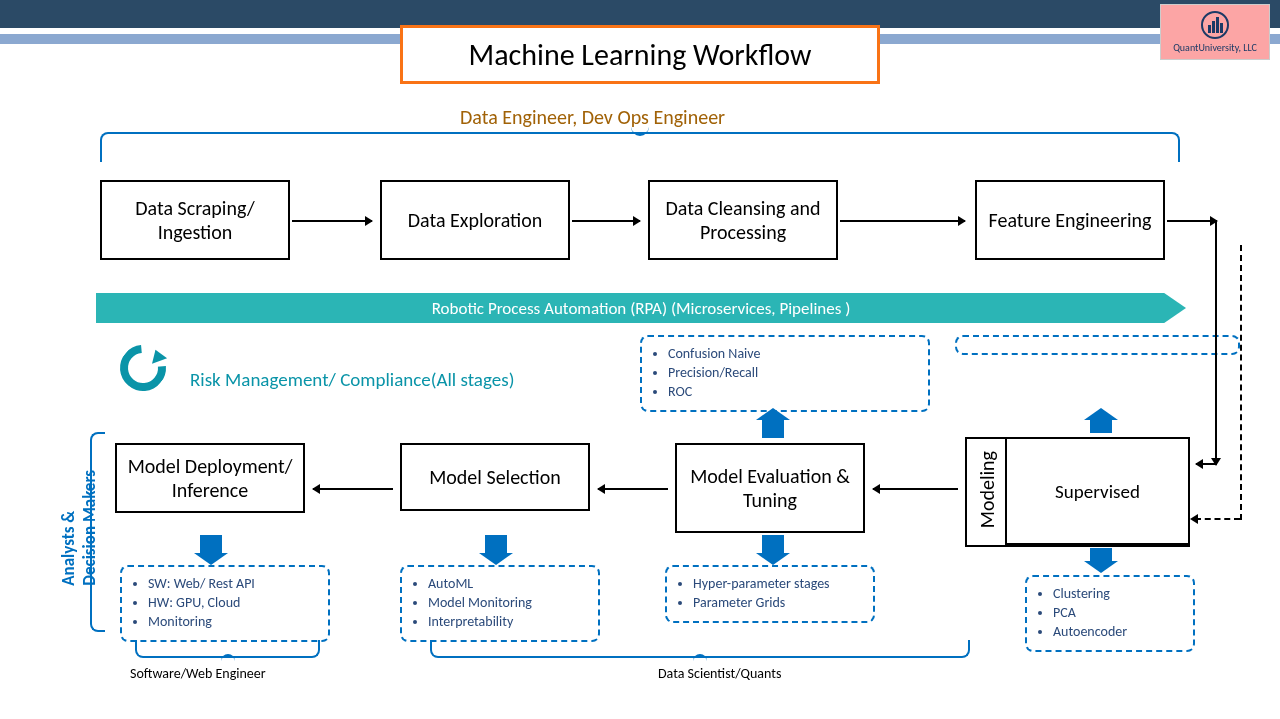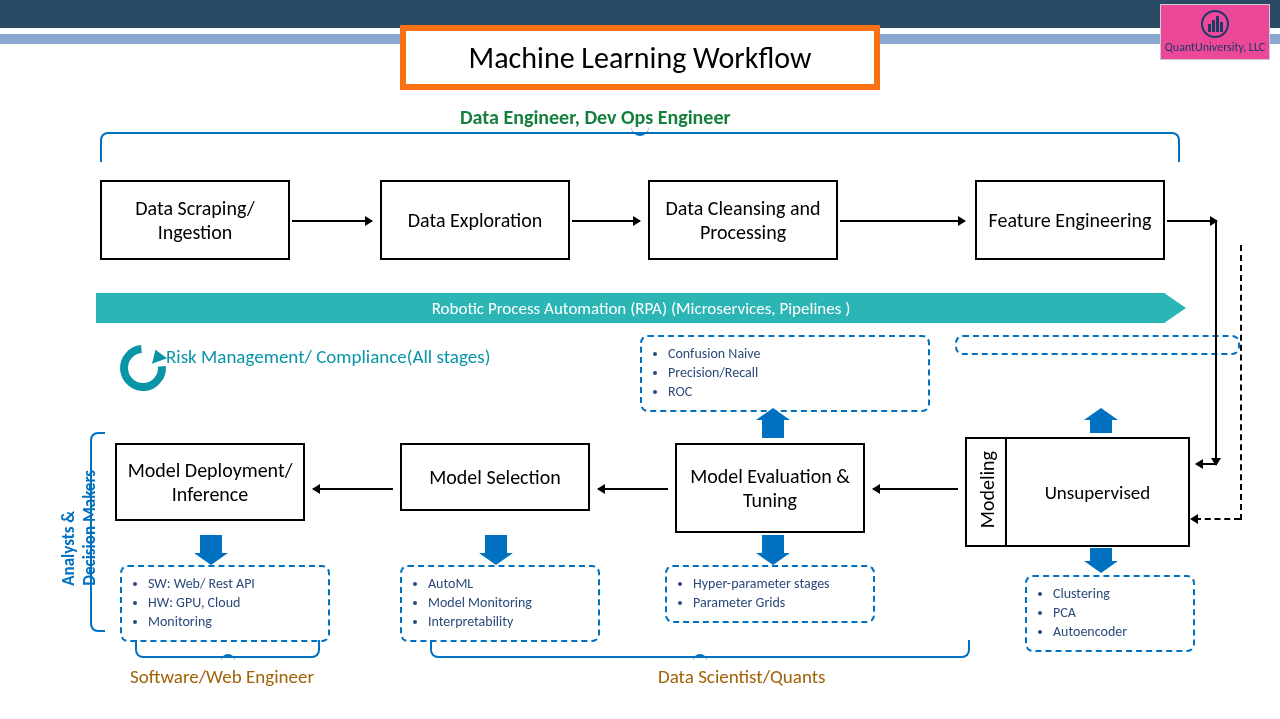--- a/index.html
+++ b/index.html
@@ -1,51 +1,51 @@
 <!DOCTYPE html>
 <html><head>
 <meta charset="utf-8">
 <style>
 * { box-sizing: border-box; margin: 0; padding: 0; }
 body { font-family: Calibri, Arial, sans-serif; background: #fff; width: 1280px; height: 719px; position: relative; overflow: hidden; }
 .header-bars { position: absolute; top: 0; left: 0; right: 0; }
 .bar-dark { background: #2b4a66; height: 28px; }
 .bar-light { background: #8ba8d0; height: 10px; margin-top: 6px; }
-.logo-box { position: absolute; top: 4px; right: 10px; width: 110px; height: 56px; background: #ec4899; border: 1px solid #ccc; display: flex; flex-direction: column; align-items: center; justify-content: center; font-size: 12px; color: #1b3a66; }
+.logo-box { position: absolute; top: 4px; right: 10px; width: 110px; height: 56px; background: #fca5a5; border: 1px solid #ccc; display: flex; flex-direction: column; align-items: center; justify-content: center; font-size: 10px; color: #1b3a66; }
 .logo-circle { width: 28px; height: 28px; border-radius: 50%; border: 2px solid #1b3a66; display: flex; align-items: center; justify-content: center; margin-bottom: 2px; }
 .logo-bars { display: flex; gap: 1px; align-items: flex-end; }
 .logo-bars span { width: 3px; background: #1b3a66; }
-.title-box { position: absolute; top: 25px; left: 400px; width: 480px; background: #fff; border: 6px solid #f97316; padding: 8px 16px; font-size: 30px; font-weight: 500; text-align: center; z-index: 5; }
-.role-top { position: absolute; top: 105px; left: 460px; font-size: 20px; font-weight: bold; color: #15803d; }
+.title-box { position: absolute; top: 25px; left: 400px; width: 480px; background: #fff; border: 3px solid #f97316; padding: 8px 16px; font-size: 30px; font-weight: 500; text-align: center; z-index: 5; }
+.role-top { position: absolute; top: 105px; left: 460px; font-size: 20px; font-weight: normal; color: #a16207; }
 .bracket-top { position: absolute; top: 132px; left: 100px; width: 1080px; height: 30px; border-top: 2px solid #0070c0; border-left: 2px solid #0070c0; border-right: 2px solid #0070c0; border-radius: 8px 8px 0 0; }
 .bracket-top::before { content: ''; position: absolute; top: -10px; left: 50%; width: 18px; height: 10px; border-bottom: 2px solid #0070c0; border-radius: 0 0 10px 10px; transform: translateX(-50%); }
 .stage-box { position: absolute; border: 2px solid #000; background: #fff; display: flex; align-items: center; justify-content: center; text-align: center; font-size: 20px; font-weight: 500; }
 .dashed-box { position: absolute; border: 2px dashed #0070c0; border-radius: 8px; background: #fff; padding: 8px 12px; font-size: 14px; color: #2b4a7a; }
 .dashed-box ul { list-style: disc; margin-left: 14px; }
 .dashed-box li { margin-bottom: 2px; }
 .two-col { display: flex; gap: 18px; }
 .two-col ul { flex: 1; }
 .arrow-h { position: absolute; height: 2px; background: #000; }
 .arrow-h::after { content: ''; position: absolute; right: -1px; top: -4px; border-left: 8px solid #000; border-top: 5px solid transparent; border-bottom: 5px solid transparent; }
 .arrow-h.left::after { right: auto; left: -1px; border-left: none; border-right: 8px solid #000; }
 .arrow-v-dashed { position: absolute; width: 0; border-left: 2px dashed #000; }
 .arrow-v-line { position: absolute; width: 2px; background: #000; }
 .arrow-v-line::after { content: ''; position: absolute; left: -4px; bottom: -1px; border-top: 8px solid #000; border-left: 5px solid transparent; border-right: 5px solid transparent; }
 .rpa-banner { position: absolute; top: 293px; left: 96px; width: 1090px; height: 30px; background: #2bb5b5; color: #fff; display: flex; align-items: center; justify-content: center; font-size: 17px; clip-path: polygon(0% 0%, 98% 0%, 100% 50%, 98% 100%, 0% 100%); }
-.risk-cycle { position: absolute; top: 345px; left: 120px; display: flex; align-items: flex-start; gap: 0; }
+.risk-cycle { position: absolute; top: 345px; left: 120px; display: flex; align-items: flex-end; gap: 24px; }
 .cycle-icon { width: 46px; height: 46px; border: 8px solid #0a94a8; border-top-color: transparent; border-radius: 50%; transform: rotate(40deg); position: relative; }
 .cycle-icon::after { content: ''; position: absolute; top: -10px; left: 10px; border-bottom: 12px solid #0a94a8; border-left: 8px solid transparent; border-right: 8px solid transparent; transform: rotate(-60deg); }
 .risk-text { font-size: 19px; color: #0a94a8; }
 .blue-arrow { position: absolute; width: 22px; background: #0070c0; }
 .blue-arrow.down::after { content: ''; position: absolute; bottom: -10px; left: -6px; border-top: 12px solid #0070c0; border-left: 17px solid transparent; border-right: 17px solid transparent; }
 .blue-arrow.up::before { content: ''; position: absolute; top: -10px; left: -6px; border-bottom: 12px solid #0070c0; border-left: 17px solid transparent; border-right: 17px solid transparent; }
 .modeling-label { position: absolute; writing-mode: vertical-rl; transform: rotate(180deg); font-size: 20px; font-weight: 500; }
 .side-label { position: absolute; left: 58px; top: 470px; writing-mode: vertical-rl; transform: rotate(180deg); font-size: 17px; color: #0070c0; font-weight: bold; }
 .bracket-left { position: absolute; top: 432px; left: 90px; width: 15px; height: 200px; border-left: 2px solid #0070c0; border-top: 2px solid #0070c0; border-bottom: 2px solid #0070c0; border-radius: 8px 0 0 8px; }
-.role-bottom { position: absolute; font-size: 19px; color: #a16207; }
+.role-bottom { position: absolute; font-size: 14px; color: #000000; }
 .bracket-bottom { position: absolute; height: 18px; border-bottom: 2px solid #0070c0; border-left: 2px solid #0070c0; border-right: 2px solid #0070c0; border-radius: 0 0 8px 8px; }
 .bracket-bottom::after { content: ''; position: absolute; bottom: -8px; left: 50%; width: 14px; height: 8px; border-top: 2px solid #0070c0; border-radius: 8px 8px 0 0; transform: translateX(-50%); }
 </style>
 </head>
 <body>
 
 <div class="header-bars">
   <div class="bar-dark"></div>
   <div class="bar-light"></div>
 </div>
@@ -87,30 +87,30 @@
   <ul>
     <li>Confusion Naive</li>
     <li>Precision/Recall</li>
     <li>ROC</li>
   </ul>
 </div>
 
 <div class="dashed-box two-col" style="top:335px;left:955px;width:285px">
 </div>
 
-<div class="stage-box" style="top:443px;left:115px;width:190px;height:78px">Model Deployment/ Inference</div>
+<div class="stage-box" style="top:443px;left:115px;width:190px;height:70px">Model Deployment/ Inference</div>
 <div class="stage-box" style="top:443px;left:400px;width:190px;height:68px">Model Selection</div>
 <div class="stage-box" style="top:443px;left:675px;width:190px;height:90px">Model Evaluation &amp; Tuning</div>
 
 <div style="position:absolute;top:437px;left:965px;width:225px;height:110px;border:2px solid #000;display:flex">
   <div style="width:40px;border-right:2px solid #000;position:relative">
     <div class="modeling-label" style="top:12px;left:8px">Modeling</div>
   </div>
   <div style="flex:1;display:flex;flex-direction:column">
-    <div style="flex:1;display:flex;align-items:center;justify-content:center;font-size:19px">Unsupervised</div>
+    <div style="flex:1;border-bottom:2px solid #000;display:flex;align-items:center;justify-content:center;font-size:19px">Supervised</div>
   </div>
 </div>
 
 <div class="arrow-h left" style="top:488px;left:313px;width:80px"></div>
 <div class="arrow-h left" style="top:488px;left:598px;width:70px"></div>
 <div class="arrow-h left" style="top:488px;left:873px;width:85px"></div>
 
 <div class="arrow-v-line" style="top:220px;left:1215px;height:245px"></div>
 <div class="arrow-h" style="top:220px;left:1167px;width:50px"></div>
 <div class="arrow-h left" style="top:463px;left:1196px;width:20px"></div>

